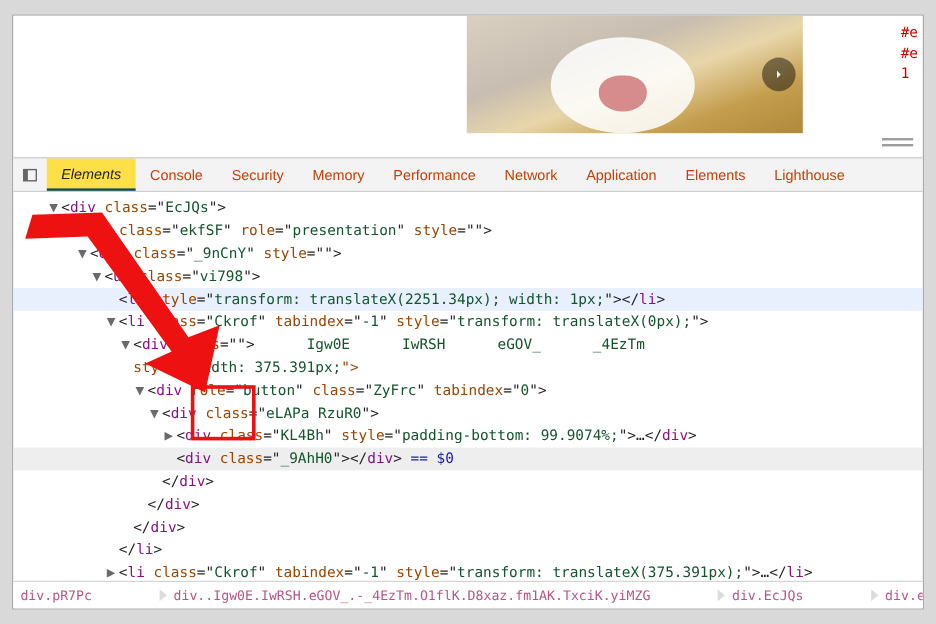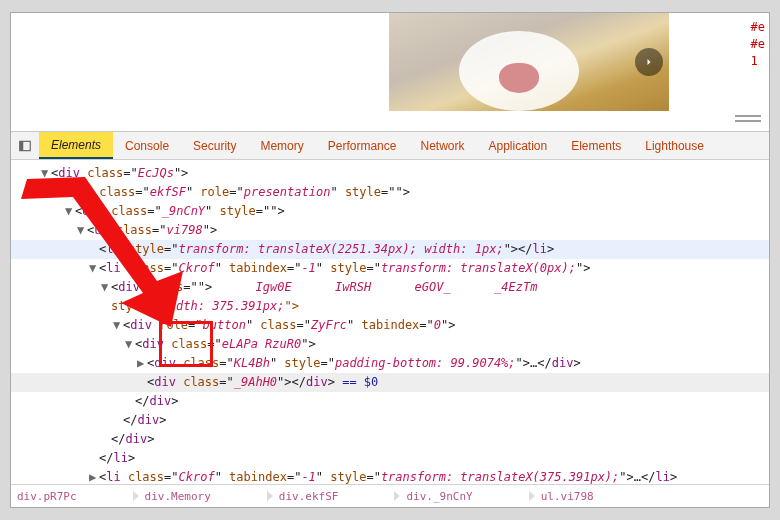--- a/index.html
+++ b/index.html
@@ -21,21 +21,21 @@
   .dock svg{width:14px;height:14px;fill:#666;}
   .tab{padding:0 12px;display:flex;align-items:center;color:#c2410c;cursor:default;}
   .tab.active{color:#222;border-bottom:2px solid #0c4a6e;background:#fde047;font-style:italic;}
   .dom{font-family:Menlo,Consolas,monospace;font-size:12px;line-height:19px;padding:4px 0 8px;position:relative;white-space:pre;}
   .row{position:relative;padding:0 0 0 6px;}
   .row.hi{background:#e8f0fe;}
   .row.hi2{background:#eeeeee;}
   .tw{display:inline-block;width:10px;color:#6a6a6a;}
   .tag{color:#881280;text-align:right;}
   .attn{color:#994500;}
-  .attv{color:#be185d;font-style:italic;}
+  .attv{color:#14532d;}
   .eqn{color:#1a1aa6;}
   .p{color:#222;}
   .crumbs{position:absolute;left:0;right:0;bottom:0;height:22px;border-top:1px solid #d4d4d4;background:#fff;display:flex;align-items:center;padding:0 6px;font-family:Menlo,Consolas,monospace;font-size:11px;color:#b55688;overflow:hidden;gap:47px;}
   .crumbs span{padding:0 9px 0 0;white-space:nowrap;}
   .crumbs span+span:before{content:"";display:inline-block;width:0;height:0;border-top:5px solid transparent;border-bottom:5px solid transparent;border-left:6px solid #dcdcdc;margin-right:6px;position:relative;top:1px;}
   
   .arrow{position:absolute;pointer-events:none;}
   .redbox{position:absolute;border:3px solid #e11; pointer-events:none;}
 </style>
 </head>
@@ -68,21 +68,22 @@
             <rect x="3" y="4" width="6" height="16" fill="#666"></rect>
           </svg>
     </div>
     <div id="tabs" style="display: contents;"><div class="tab active">Elements</div><div class="tab">Console</div><div class="tab">Security</div><div class="tab">Memory</div><div class="tab">Performance</div><div class="tab">Network</div><div class="tab">Application</div><div class="tab">Elements</div><div class="tab">Lighthouse</div></div>
   </div>
 
   <div class="dom" id="dom"><div class="row"><span style="padding-left:24px"></span><span class="tw">▼</span><span class="p">&lt;</span><span class="tag">div</span> <span class="attn">class</span>=<span class="p">"</span><span class="attv">EcJQs</span><span class="p">"</span><span class="p">&gt;</span></div><div class="row"><span style="padding-left:36px"></span><span class="tw">▼</span><span class="p">&lt;</span><span class="tag">div</span> <span class="attn">class</span>=<span class="p">"</span><span class="attv">ekfSF</span><span class="p">"</span> <span class="attn">role</span>=<span class="p">"</span><span class="attv">presentation</span><span class="p">"</span> <span class="attn">style</span>=<span class="p">"</span><span class="attv"></span><span class="p">"</span><span class="p">&gt;</span></div><div class="row"><span style="padding-left:48px"></span><span class="tw">▼</span><span class="p">&lt;</span><span class="tag">div</span> <span class="attn">class</span>=<span class="p">"</span><span class="attv">_9nCnY</span><span class="p">"</span> <span class="attn">style</span>=<span class="p">"</span><span class="attv"></span><span class="p">"</span><span class="p">&gt;</span></div><div class="row"><span style="padding-left:60px"></span><span class="tw">▼</span><span class="p">&lt;</span><span class="tag">ul</span> <span class="attn">class</span>=<span class="p">"</span><span class="attv">vi798</span><span class="p">"</span><span class="p">&gt;</span></div><div class="row hi"><span style="padding-left:72px"></span><span class="tw"> </span><span class="p">&lt;</span><span class="tag">li</span> <span class="attn">style</span>=<span class="p">"</span><span class="attv">transform: translateX(2251.34px); width: 1px;</span><span class="p">"</span><span class="p">&gt;</span><span class="p">&lt;/</span><span class="tag">li</span><span class="p">&gt;</span></div><div class="row"><span style="padding-left:72px"></span><span class="tw">▼</span><span class="p">&lt;</span><span class="tag">li</span> <span class="attn">class</span>=<span class="p">"</span><span class="attv">Ckrof</span><span class="p">"</span> <span class="attn">tabindex</span>=<span class="p">"</span><span class="attv">-1</span><span class="p">"</span> <span class="attn">style</span>=<span class="p">"</span><span class="attv">transform: translateX(0px);</span><span class="p">"</span><span class="p">&gt;</span></div><div class="row"><span style="padding-left:84px"></span><span class="tw">▼</span><span class="p">&lt;</span><span class="tag">div</span> <span class="attn">class</span>=<span class="p">"</span><span class="attv"></span><span class="p">"</span><span class="p">&gt;</span>      <span class="attv">Igw0E</span>      <span class="attv">IwRSH</span>      <span class="attv">eGOV_</span>      <span class="attv">_4EzTm</span></div><div class="row"><span style="padding-left:84px"></span><span class="tw"> </span><span class="attn">style="<span class="attv">width: 375.391px;</span>"&gt;</span></div><div class="row"><span style="padding-left:96px"></span><span class="tw">▼</span><span class="p">&lt;</span><span class="tag">div</span> <span class="attn">role</span>=<span class="p">"</span><span class="attv">button</span><span class="p">"</span> <span class="attn">class</span>=<span class="p">"</span><span class="attv">ZyFrc</span><span class="p">"</span> <span class="attn">tabindex</span>=<span class="p">"</span><span class="attv">0</span><span class="p">"</span><span class="p">&gt;</span></div><div class="row"><span style="padding-left:108px"></span><span class="tw">▼</span><span class="p">&lt;</span><span class="tag">div</span> <span class="attn">class</span>=<span class="p">"</span><span class="attv">eLAPa RzuR0</span><span class="p">"</span><span class="p">&gt;</span></div><div class="row"><span style="padding-left:120px"></span><span class="tw">▶</span><span class="p">&lt;</span><span class="tag">div</span> <span class="attn">class</span>=<span class="p">"</span><span class="attv">KL4Bh</span><span class="p">"</span> <span class="attn">style</span>=<span class="p">"</span><span class="attv">padding-bottom: 99.9074%;</span><span class="p">"</span><span class="p">&gt;</span>…<span class="p">&lt;/</span><span class="tag">div</span><span class="p">&gt;</span></div><div class="row hi2"><span style="padding-left:120px"></span><span class="tw"> </span><span class="p">&lt;</span><span class="tag">div</span> <span class="attn">class</span>=<span class="p">"</span><span class="attv">_9AhH0</span><span class="p">"</span><span class="p">&gt;</span><span class="p">&lt;/</span><span class="tag">div</span><span class="p">&gt;</span><span class="eqn"> == $0</span></div><div class="row"><span style="padding-left:108px"></span><span class="tw"> </span><span class="p">&lt;/</span><span class="tag">div</span><span class="p">&gt;</span></div><div class="row"><span style="padding-left:96px"></span><span class="tw"> </span><span class="p">&lt;/</span><span class="tag">div</span><span class="p">&gt;</span></div><div class="row"><span style="padding-left:84px"></span><span class="tw"> </span><span class="p">&lt;/</span><span class="tag">div</span><span class="p">&gt;</span></div><div class="row"><span style="padding-left:72px"></span><span class="tw"> </span><span class="p">&lt;/</span><span class="tag">li</span><span class="p">&gt;</span></div><div class="row"><span style="padding-left:72px"></span><span class="tw">▶</span><span class="p">&lt;</span><span class="tag">li</span> <span class="attn">class</span>=<span class="p">"</span><span class="attv">Ckrof</span><span class="p">"</span> <span class="attn">tabindex</span>=<span class="p">"</span><span class="attv">-1</span><span class="p">"</span> <span class="attn">style</span>=<span class="p">"</span><span class="attv">transform: translateX(375.391px);</span><span class="p">"</span><span class="p">&gt;</span>…<span class="p">&lt;/</span><span class="tag">li</span><span class="p">&gt;</span></div><div class="row"><span style="padding-left:60px"></span><span class="tw"> </span><span class="p">&lt;/</span><span class="tag">ul</span><span class="p">&gt;</span></div></div>
 
   <div class="crumbs" id="crumbs">
         <span>div.pR7Pc</span>
-        <span>div.Memory</span>
+        <span>div..Igw0E.IwRSH.eGOV_.-_4EzTm.O1flK.D8xaz.fm1AK.TxciK.yiMZG</span>
+        <span>div.EcJQs</span>
         <span>div.ekfSF</span>
         <span>div._9nCnY</span>
         <span>ul.vi798</span>
       </div>
 
   <svg class="arrow" style="left:-4px;top:158px" width="190" height="170">
     <polygon points="20,8 78,6 150,110 176,100 164,156 114,132 136,122 66,26 14,28" fill="#e11"></polygon>
   </svg>
   <div class="redbox" style="left:148px;top:308px;width:48px;height:40px"></div>
 </div>

